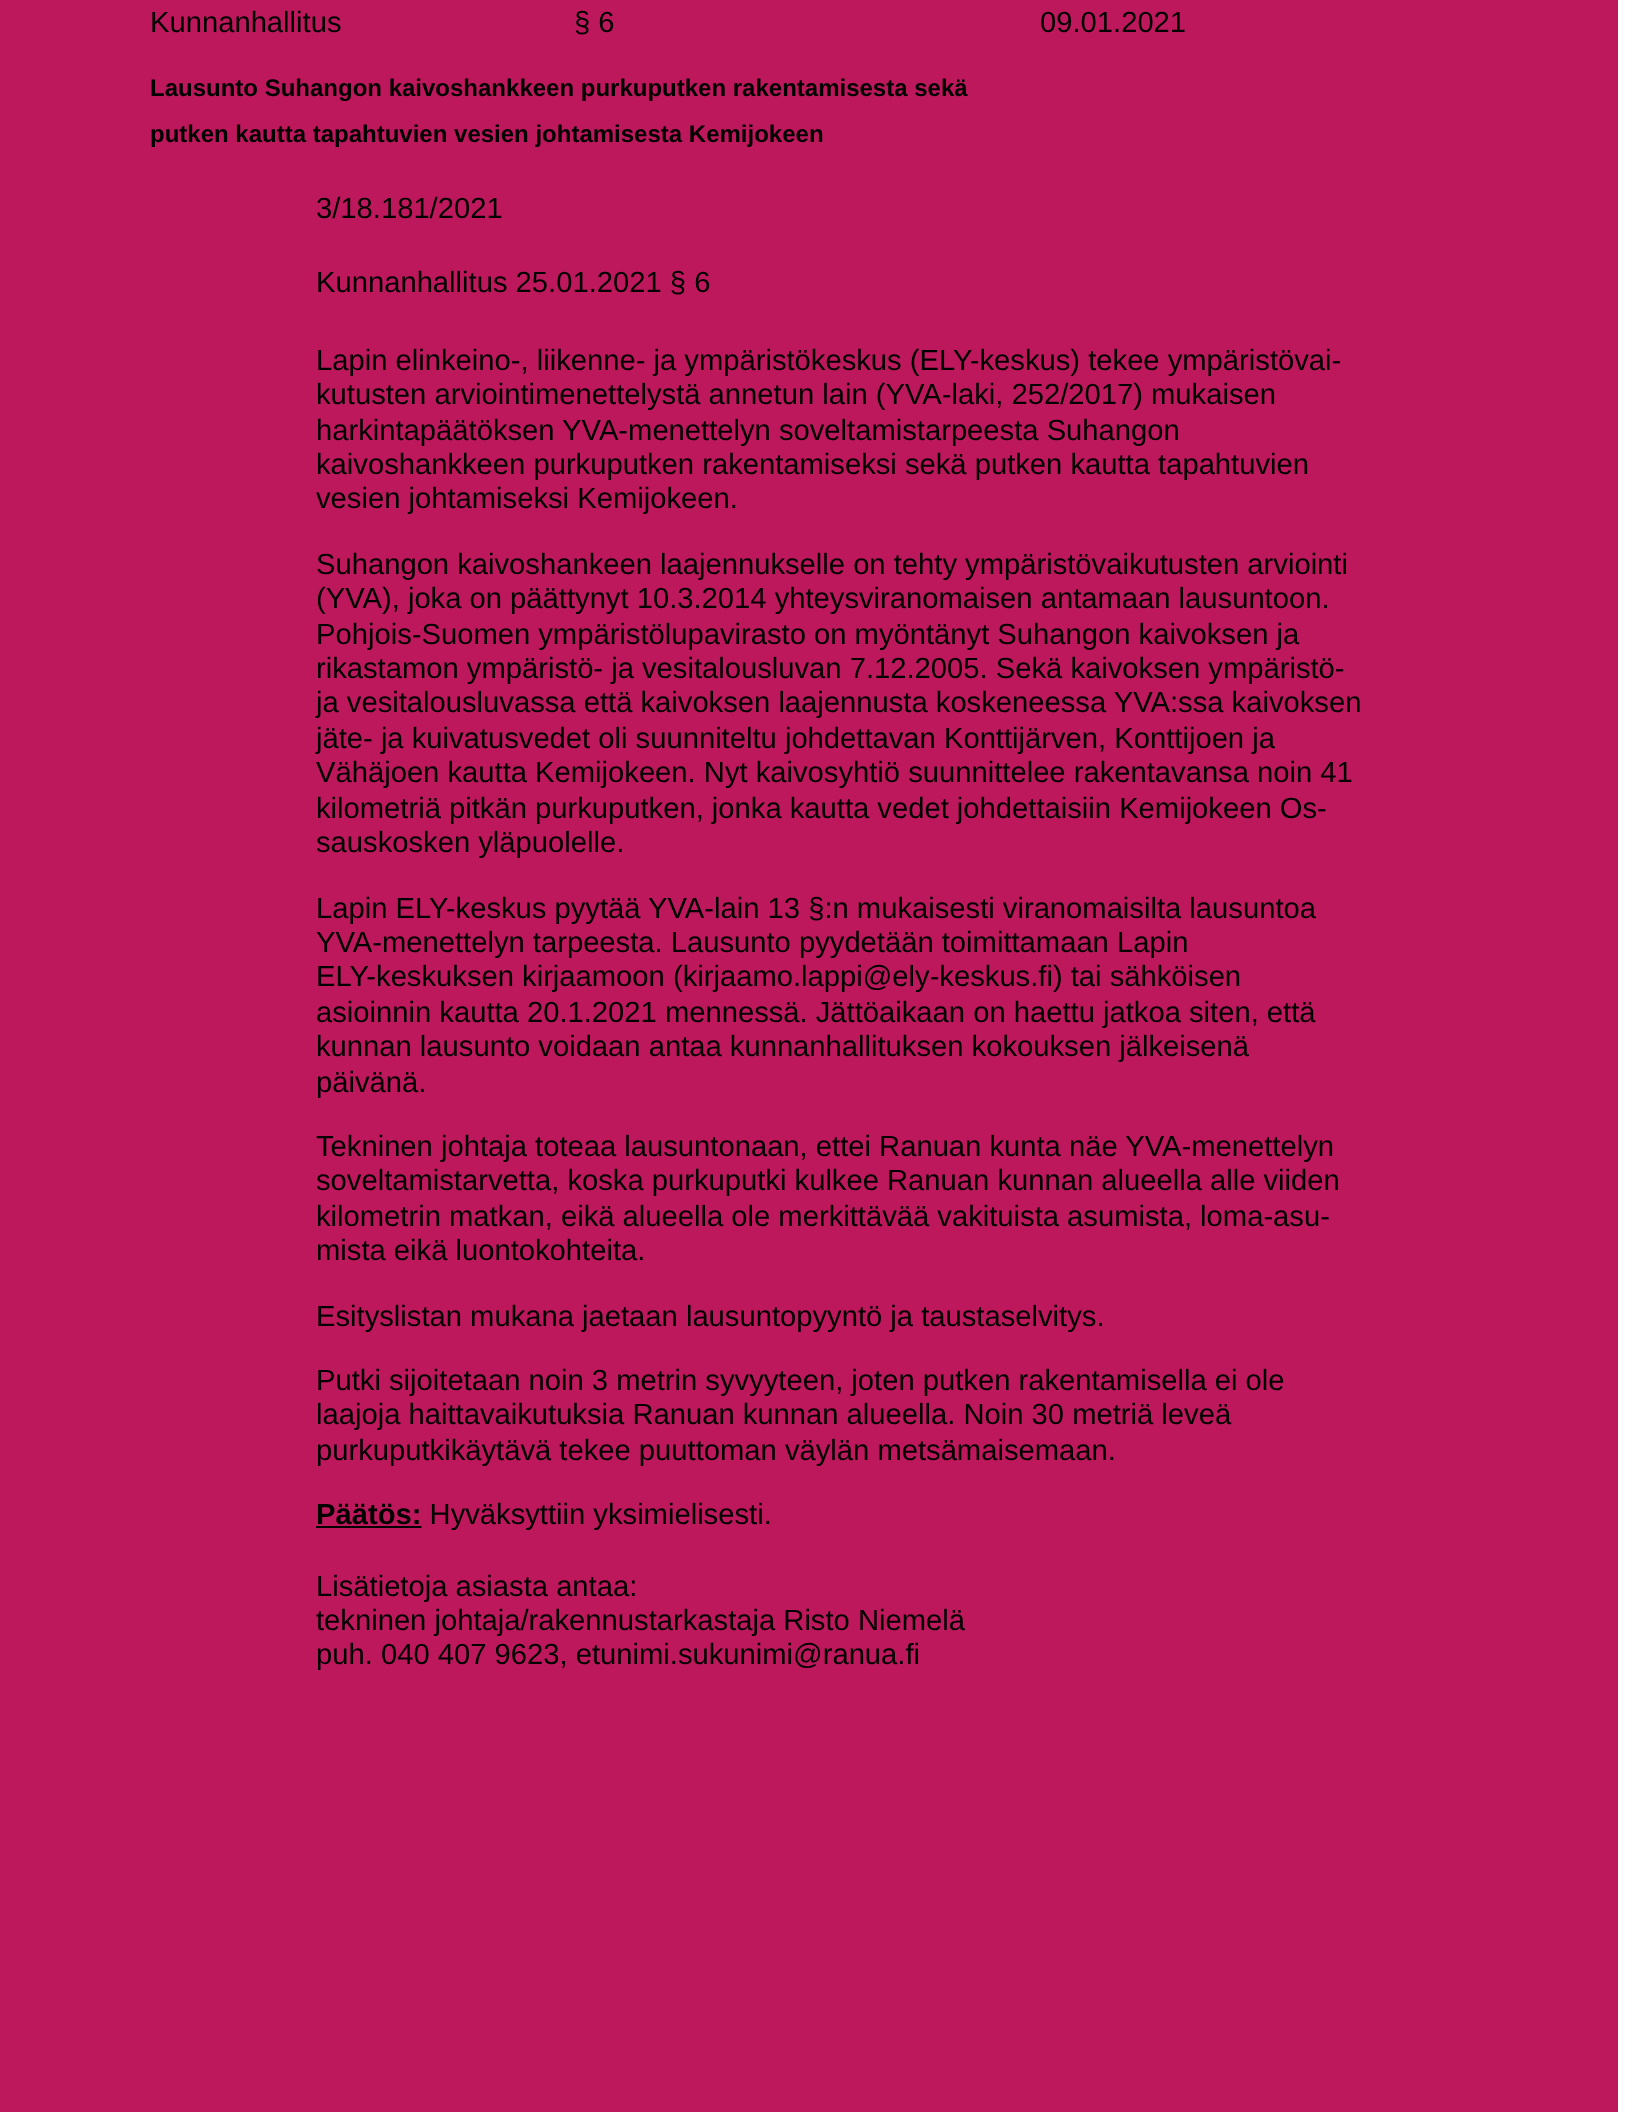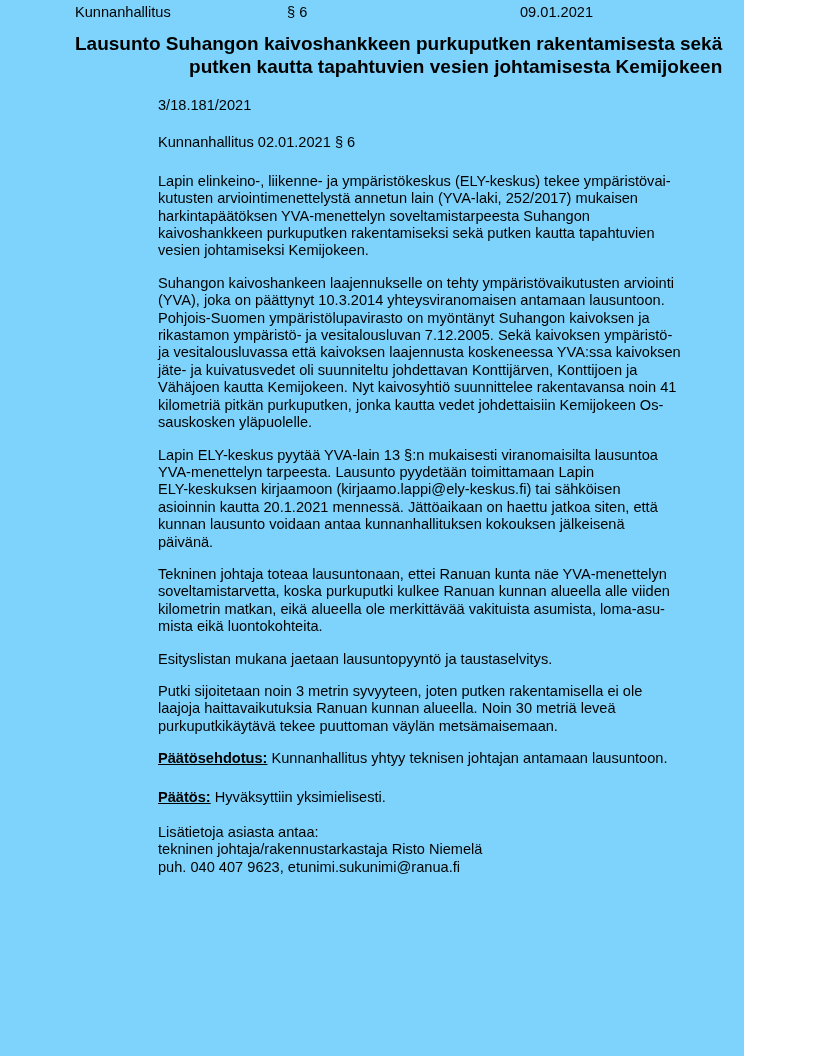--- a/index.html
+++ b/index.html
@@ -2,23 +2,23 @@
 <html><head>
 <meta charset="utf-8">
 <style>
   html, body {
     margin: 0;
     padding: 0;
     background: #ffffff;
   }
   .page {
     position: relative;
-    width: 744px;
+    width: 809px;
     height: 1056px;
-    background: #7dd3fc;
+    background: #be185d;
     color: #000000;
     font-family: "Liberation Sans", sans-serif;
     overflow: hidden;
   }
   
   .doc-header {
     position: absolute;
     top: 4px;
     left: 0;
     width: 100%;
@@ -29,25 +29,24 @@
   .h-left   { position: absolute; left: 75px;  white-space: pre; }
   .h-center { position: absolute; left: 287px; white-space: pre; }
   .h-right  { position: absolute; left: 520px; white-space: pre; }
 
   
   .doc-title {
     position: absolute;
     left: 75px;
     top: 33px;
     margin: 0;
-    font-size: 19px;
+    font-size: 12px;
     font-weight: bold;
     line-height: 22.5px;
     white-space: pre;
-    text-align: right;
   }
 
   
   .doc-body {
     position: absolute;
     left: 158px;
     top: 97px;
     width: 640px;
     font-size: 14.6px;
     line-height: 17.4px;
@@ -76,21 +75,21 @@
     <span class="h-right">09.01.2021</span>
   </header>
 
   <h1 class="doc-title">Lausunto Suhangon kaivoshankkeen purkuputken rakentamisesta sekä
 putken kautta tapahtuvien vesien johtamisesta Kemijokeen</h1>
 
   <main class="doc-body">
 
     <p class="ref">3/18.181/2021</p>
 
-    <p class="section-line">Kunnanhallitus 02.01.2021 § 6</p>
+    <p class="section-line">Kunnanhallitus 25.01.2021 § 6</p>
 
     <p>Lapin elinkeino-, liikenne- ja ympäristökeskus (ELY-keskus) tekee ympäristövai-
 kutusten arviointimenettelystä annetun lain (YVA-laki, 252/2017) mukaisen
 harkintapäätöksen YVA-menettelyn soveltamistarpeesta Suhangon
 kaivoshankkeen purkuputken rakentamiseksi sekä putken kautta tapahtuvien
 vesien johtamiseksi Kemijokeen.</p>
     <p>Suhangon kaivoshankeen laajennukselle on tehty ympäristövaikutusten arviointi
 (YVA), joka on päättynyt 10.3.2014 yhteysviranomaisen antamaan lausuntoon.
 Pohjois-Suomen ympäristölupavirasto on myöntänyt Suhangon kaivoksen ja
 rikastamon ympäristö- ja vesitalousluvan 7.12.2005. Sekä kaivoksen ympäristö-
@@ -107,21 +106,20 @@
 päivänä.</p>
     <p>Tekninen johtaja toteaa lausuntonaan, ettei Ranuan kunta näe YVA-menettelyn
 soveltamistarvetta, koska purkuputki kulkee Ranuan kunnan alueella alle viiden
 kilometrin matkan, eikä alueella ole merkittävää vakituista asumista, loma-asu-
 mista eikä luontokohteita.</p>
     <p>Esityslistan mukana jaetaan lausuntopyyntö ja taustaselvitys.</p>
     <p>Putki sijoitetaan noin 3 metrin syvyyteen, joten putken rakentamisella ei ole
 laajoja haittavaikutuksia Ranuan kunnan alueella. Noin 30 metriä leveä
 purkuputkikäytävä tekee puuttoman väylän metsämaisemaan.</p>
 
-    <p class="decision-proposal"><span class="dlabel">Päätösehdotus:</span><span> Kunnanhallitus yhtyy teknisen johtajan antamaan lausuntoon.</span></p>
 
     <p class="decision"><span class="dlabel">Päätös:</span><span> Hyväksyttiin yksimielisesti.</span></p>
 
     <p>Lisätietoja asiasta antaa:
 tekninen johtaja/rakennustarkastaja Risto Niemelä
 puh. 040 407 9623, etunimi.sukunimi@ranua.fi</p>
 
   </main>
 </div>
 

